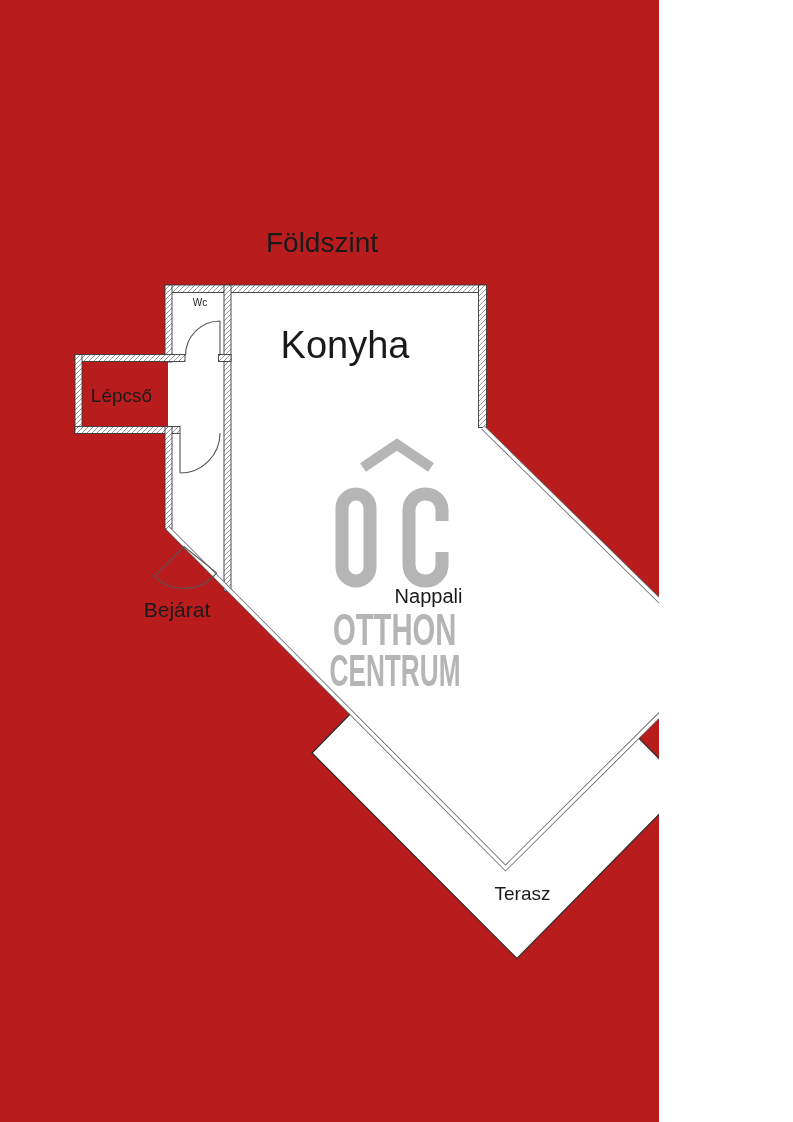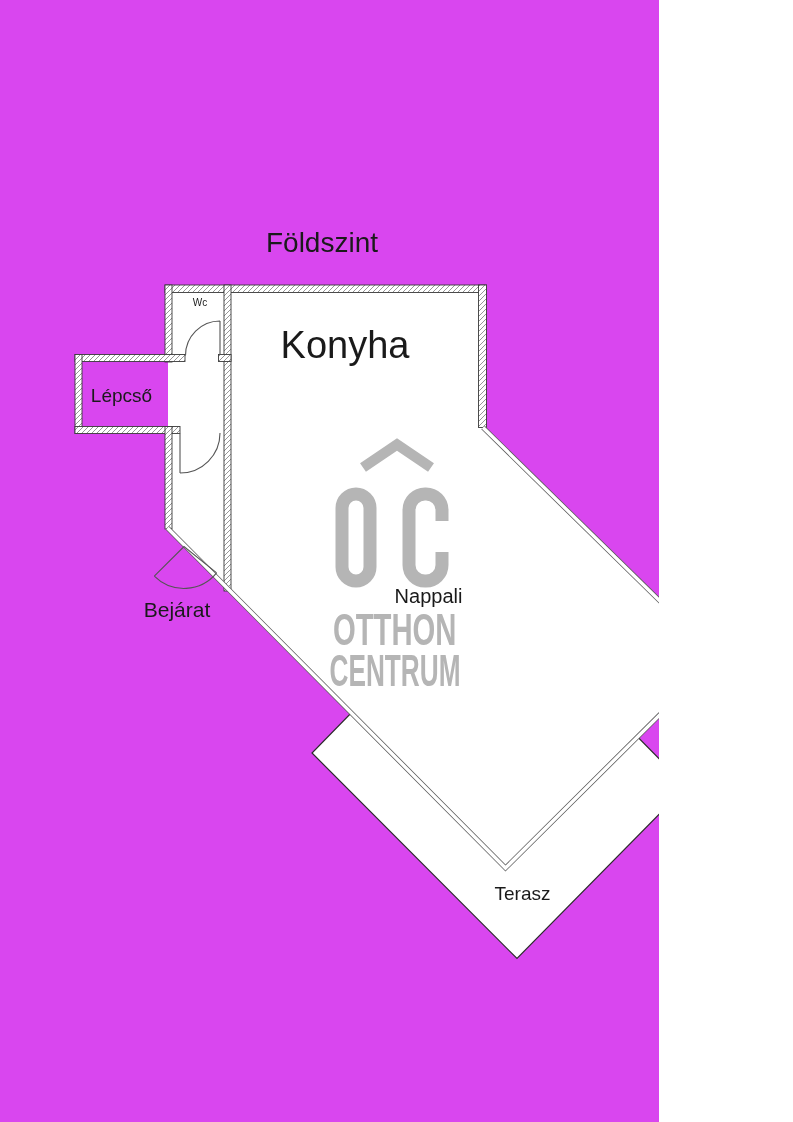--- a/index.html
+++ b/index.html
@@ -1,16 +1,16 @@
 <!DOCTYPE html>
 <html><head>
 <meta charset="utf-8">
 <style>
   html,body{margin:0;padding:0;background:#ffffff;}
-  .page{position:relative;width:659px;height:1122px;background:#d946ef;overflow:hidden;
+  .page{position:relative;width:659px;height:1122px;background:#b91c1c;overflow:hidden;
         font-family:"Liberation Sans","DejaVu Sans",sans-serif;}
   svg{display:block;}
   svg text{font-family:"Liberation Sans","DejaVu Sans",sans-serif;}
   .label{fill:#1a1a1a;}
   .wm-text{fill:#b5b5b5;font-weight:bold;}
 </style>
 </head>
 <body>
 
 <div class="page">

